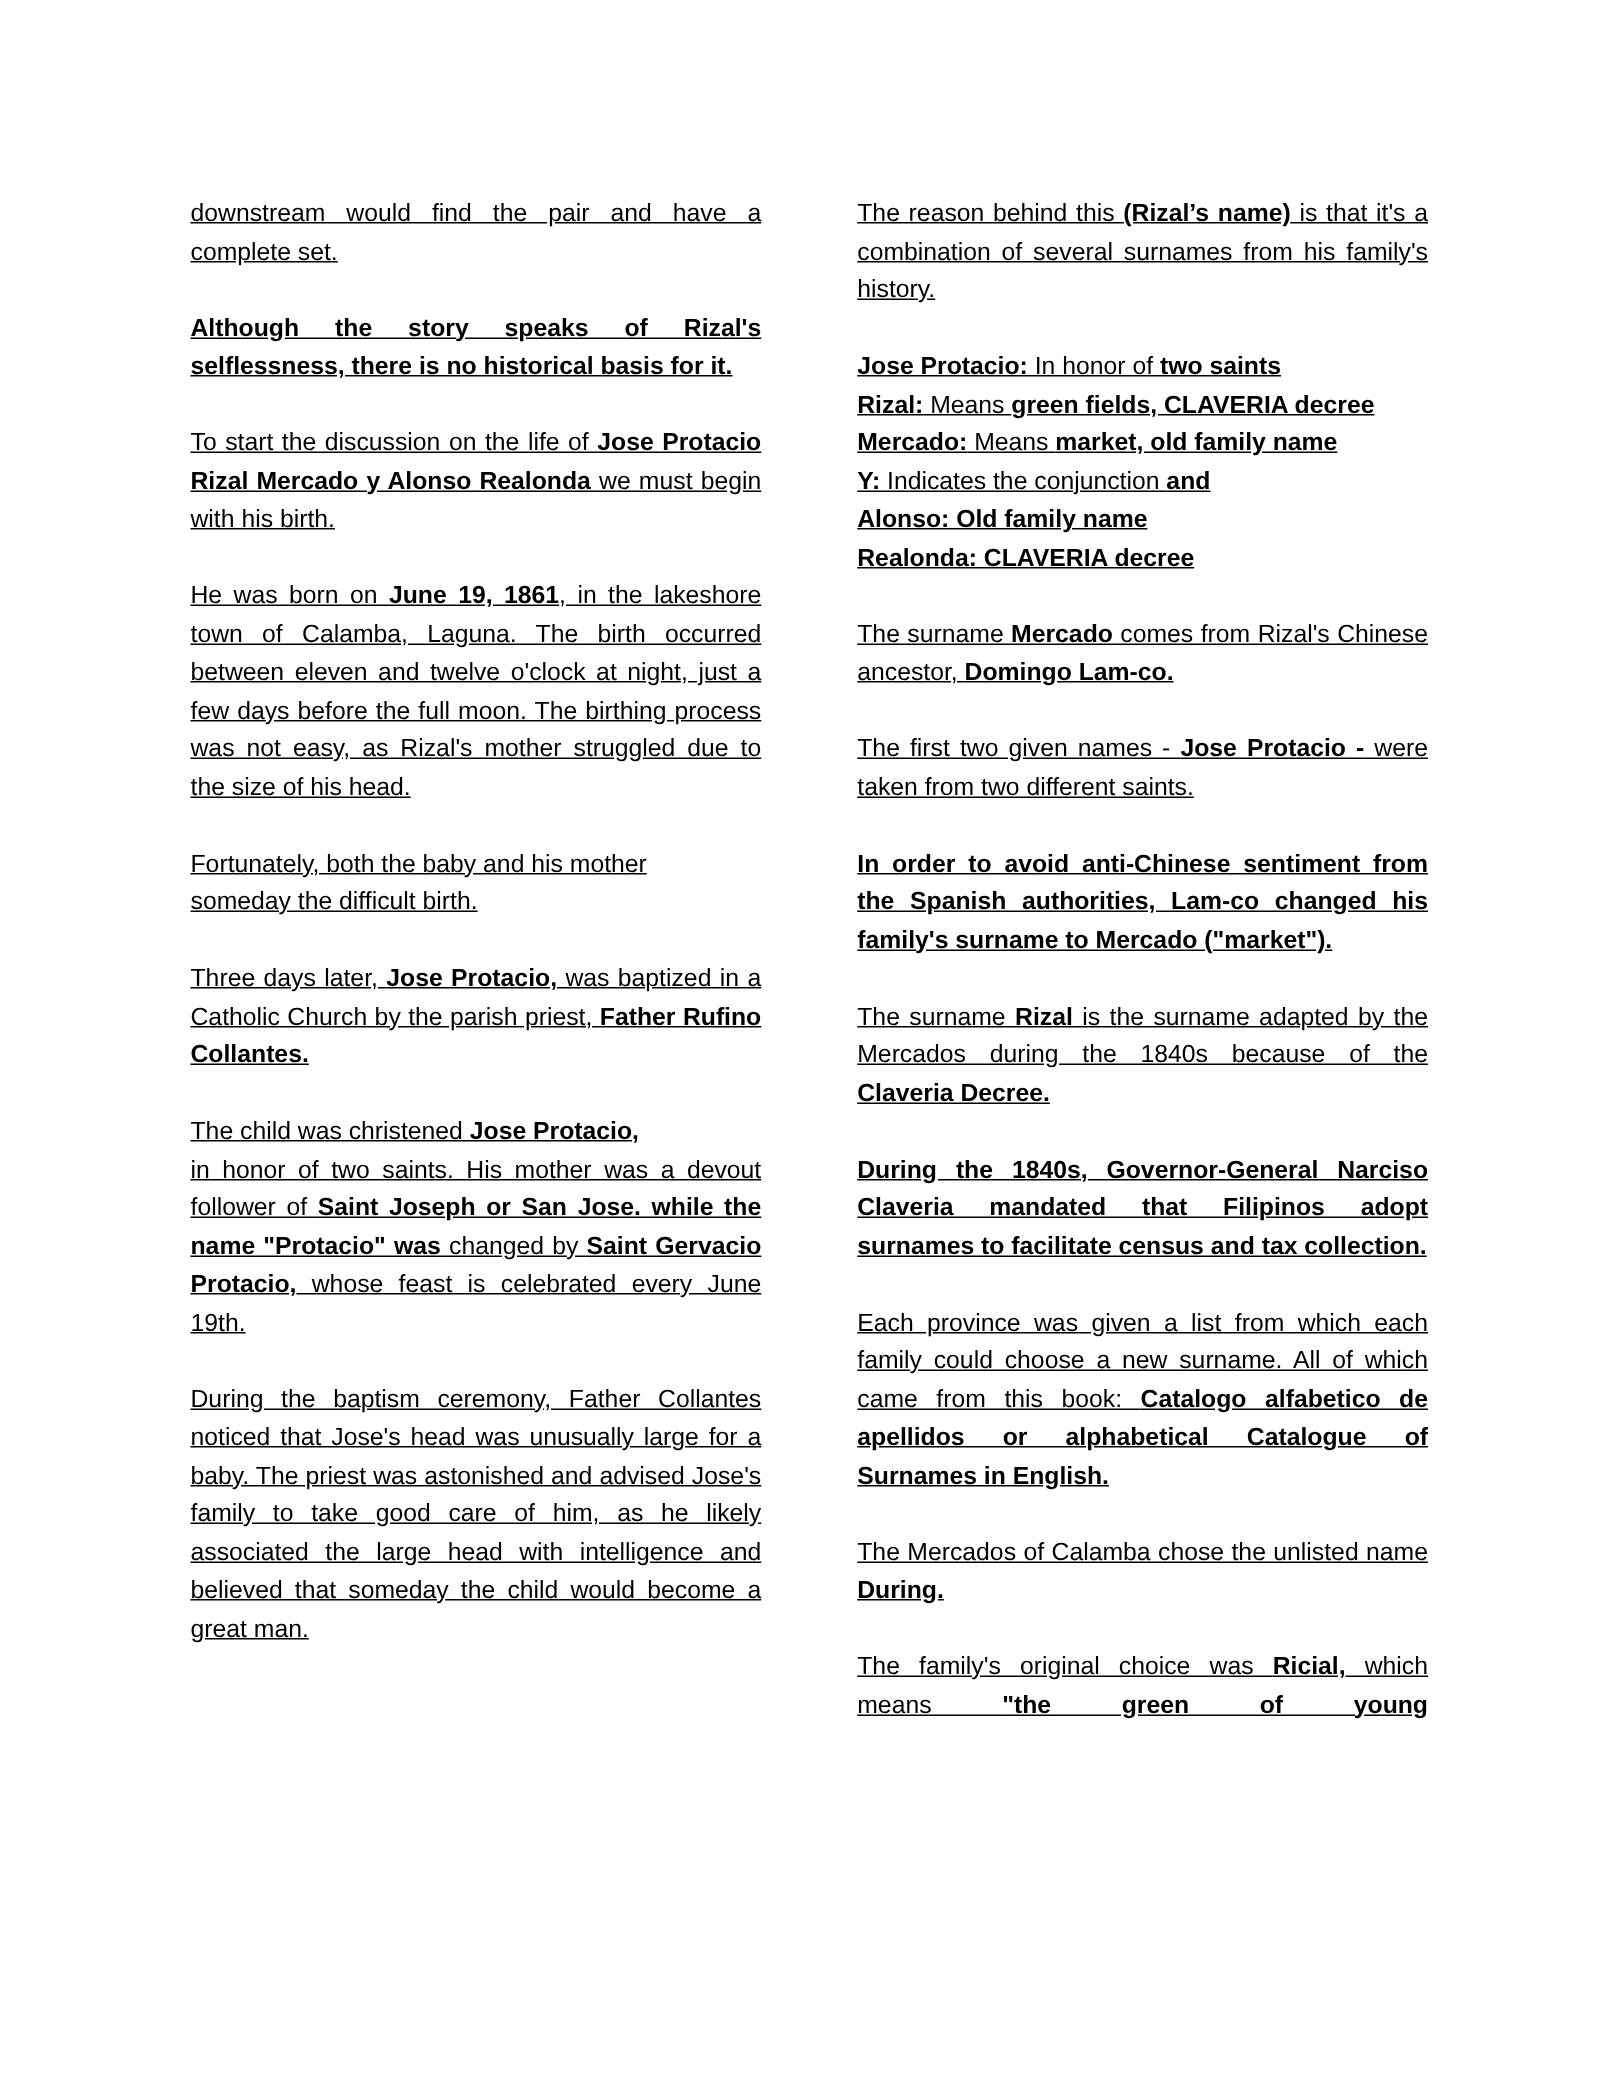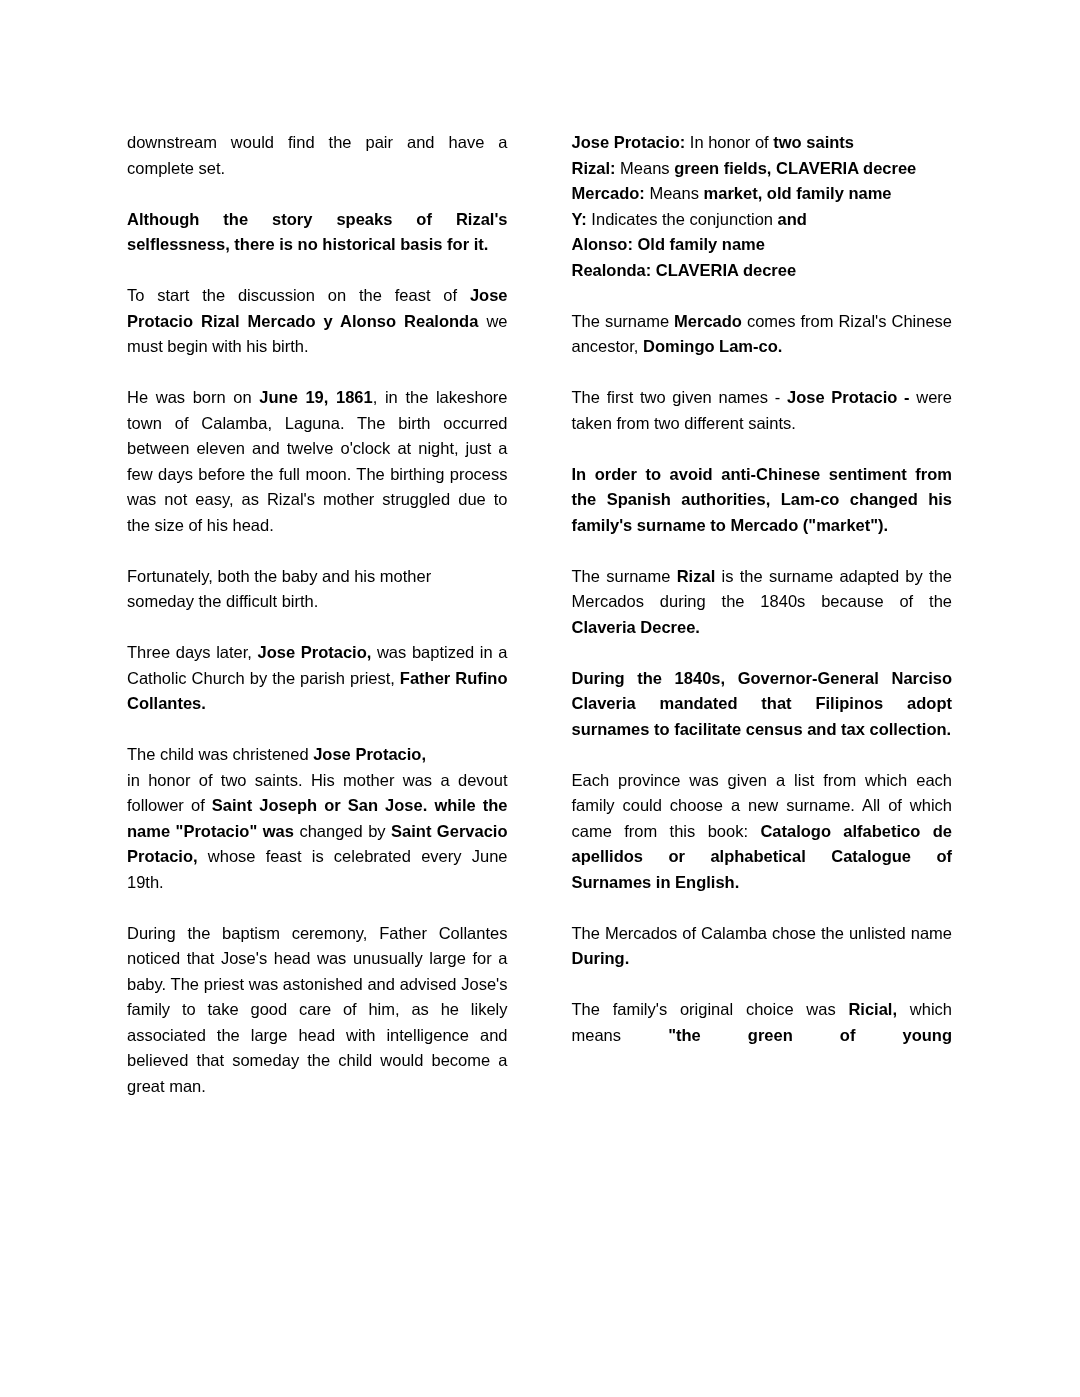--- a/index.html
+++ b/index.html
@@ -21,20 +21,21 @@
     padding: 130px 128px 40px 127px;
     display: flex;
     gap: 64px;
     overflow: hidden;
   }
   .col {
     width: 381px;
     font-size: 16.5px;
     line-height: 25.5px;
     text-align: justify;
+    text-decoration: underline;
   }
   .para {
     margin: 0 0 25.5px 0;
     text-align: justify;
   }
   .para span { font-weight: 400; }
   .para span.b { font-weight: 700; }
   .para.heading {
     padding-left: 16px;
     text-align: left;
@@ -47,28 +48,29 @@
     width: 34px;
   }
 </style>
 </head>
 <body style="background: rgb(255, 255, 255); color: rgb(0, 0, 0);">
 
 <div class="page">
   <div class="col">
       <p class="para"><span>downstream would find the pair and have a complete set.</span></p>
       <p class="para"><span class="b">Although the story speaks of Rizal's selflessness, there is no historical basis for it.</span></p>
-      <p class="para"><span>To start the discussion on the feast of </span><span class="b">Jose Protacio Rizal Mercado y Alonso Realonda</span><span> we must begin with his birth.</span></p>
+      <p class="para"><span>To start the discussion on the life of </span><span class="b">Jose Protacio Rizal Mercado y Alonso Realonda</span><span> we must begin with his birth.</span></p>
       <p class="para"><span>He was born on </span><span class="b">June 19, 1861</span><span>, in the lakeshore town of Calamba, Laguna. The birth occurred between eleven and twelve o'clock at night, just a few days before the full moon. The birthing process was not easy, as Rizal's mother struggled due to the size of his head.</span></p>
       <p class="para"><span>Fortunately, both the baby and his mother</span><br><span>someday the difficult birth.</span></p>
       <p class="para"><span>Three days later, </span><span class="b">Jose Protacio,</span><span> was baptized in a Catholic Church by the parish priest, </span><span class="b">Father Rufino Collantes.</span></p>
       <p class="para"><span>The child was christened </span><span class="b">Jose Protacio,</span><br><span>in honor of two saints. His mother was a devout follower of </span><span class="b">Saint Joseph or San Jose. while the name "Protacio" was</span><span> changed by </span><span class="b">Saint Gervacio Protacio,</span><span> whose feast is celebrated every June 19th.</span></p>
       <p class="para"><span>During the baptism ceremony, Father Collantes noticed that Jose's head was unusually large for a baby. The priest was astonished and advised Jose's family to take good care of him, as he likely associated the large head with intelligence and believed that someday the child would become a great man.</span></p>
     </div>
   <div class="col">
+      <p class="para"><span>The reason behind this </span><span class="b">(Rizal’s name)</span><span> is that it's a combination of several surnames from his family's history.</span></p>
       <p class="para"><span class="b">Jose Protacio:</span><span> In honor of </span><span class="b">two saints</span><br><span class="b">Rizal:</span><span> Means </span><span class="b">green fields, CLAVERIA decree</span><br><span class="b">Mercado:</span><span> Means </span><span class="b">market, old family name</span><br><span class="b">Y:</span><span> Indicates the conjunction </span><span class="b">and</span><br><span class="b">Alonso: Old family name</span><br><span class="b">Realonda: CLAVERIA decree</span></p>
       <p class="para"><span>The surname </span><span class="b">Mercado</span><span> comes from Rizal's Chinese ancestor, </span><span class="b">Domingo Lam-co.</span></p>
       <p class="para"><span>The first two given names - </span><span class="b">Jose Protacio -</span><span> were taken from two different saints.</span></p>
       <p class="para"><span class="b">In order to avoid anti-Chinese sentiment from the Spanish authorities, Lam-co changed his family's surname to Mercado ("market").</span></p>
       <p class="para"><span>The surname </span><span class="b">Rizal</span><span> is the surname adapted by the Mercados during the 1840s because of the </span><span class="b">Claveria Decree.</span></p>
       <p class="para"><span class="b">During the 1840s, Governor-General Narciso Claveria mandated that Filipinos adopt surnames to facilitate census and tax collection.</span></p>
       <p class="para"><span>Each province was given a list from which each family could choose a new surname. All of which came from this book: </span><span class="b">Catalogo alfabetico de apellidos or alphabetical Catalogue of Surnames in English.</span></p>
       <p class="para"><span>The Mercados of Calamba chose the unlisted name </span><span class="b">During.</span></p>
       <p class="para justify-last"><span>The family's original choice was </span><span class="b">Ricial,</span><span> which means </span><span class="b">"the green of young</span></p>
     </div>

